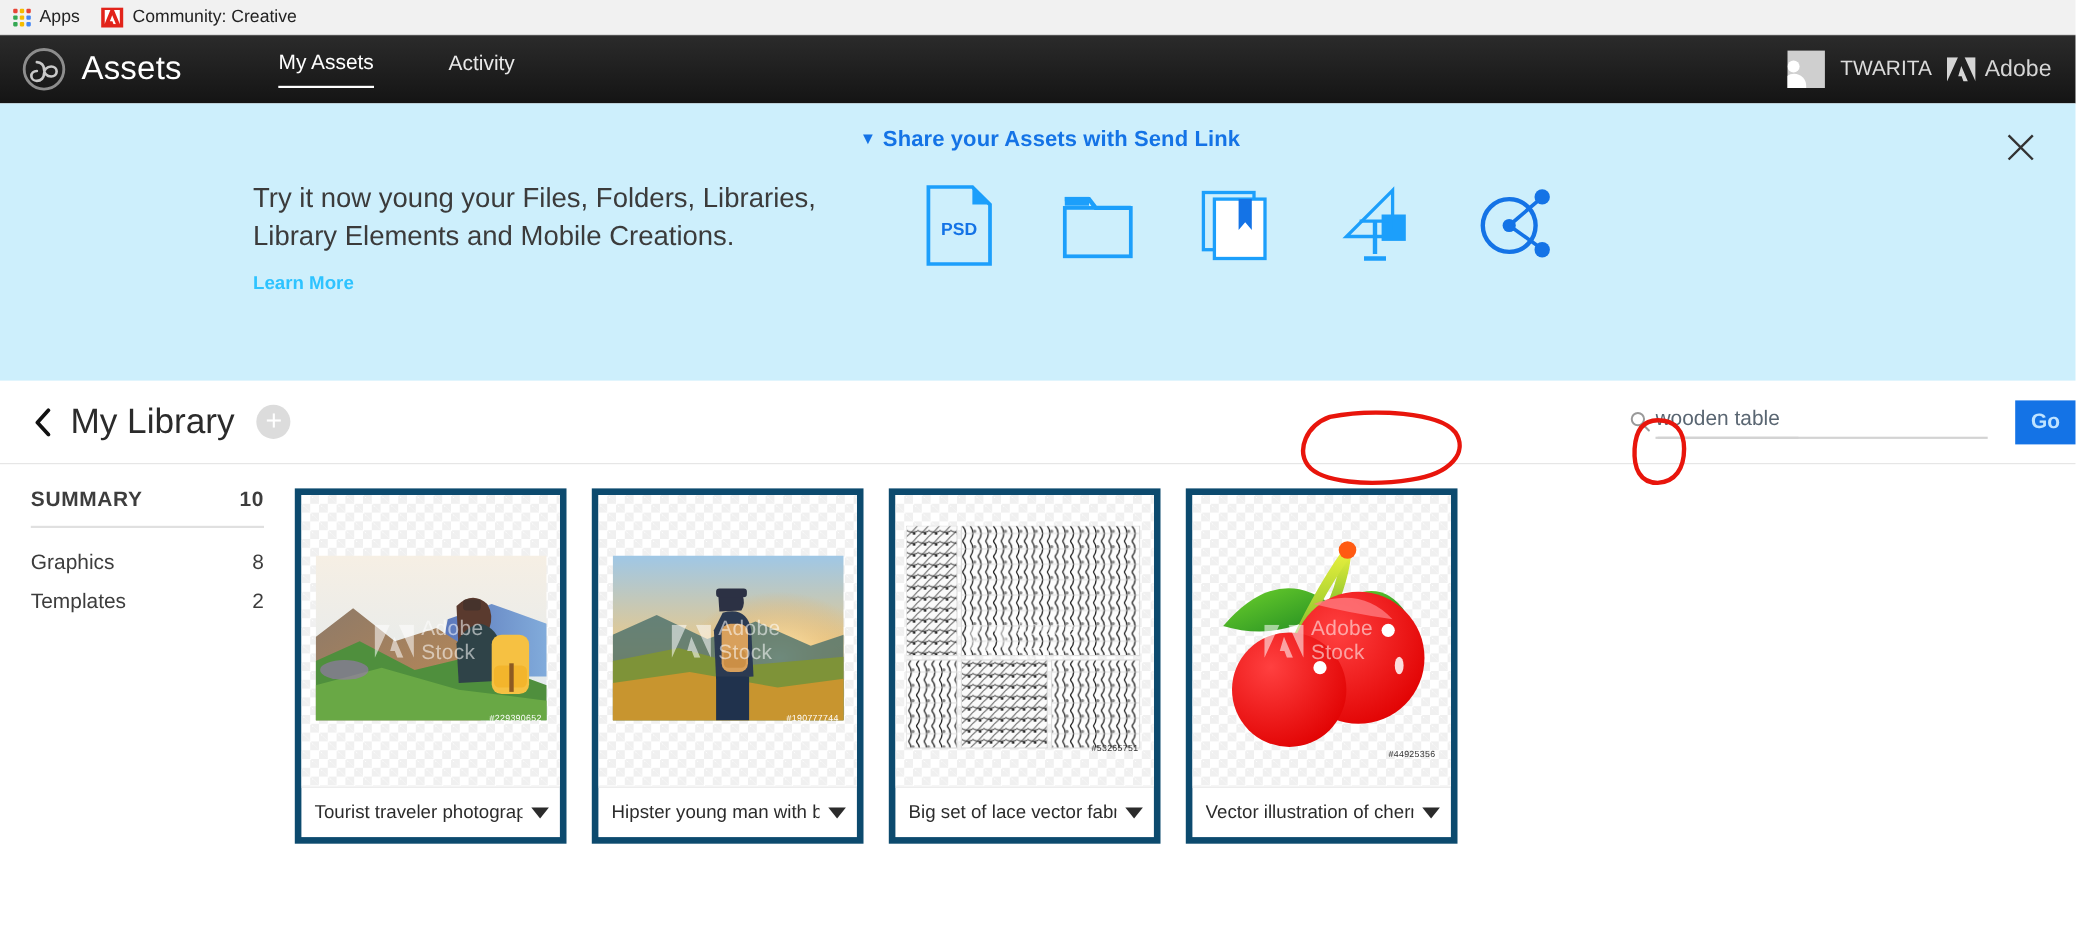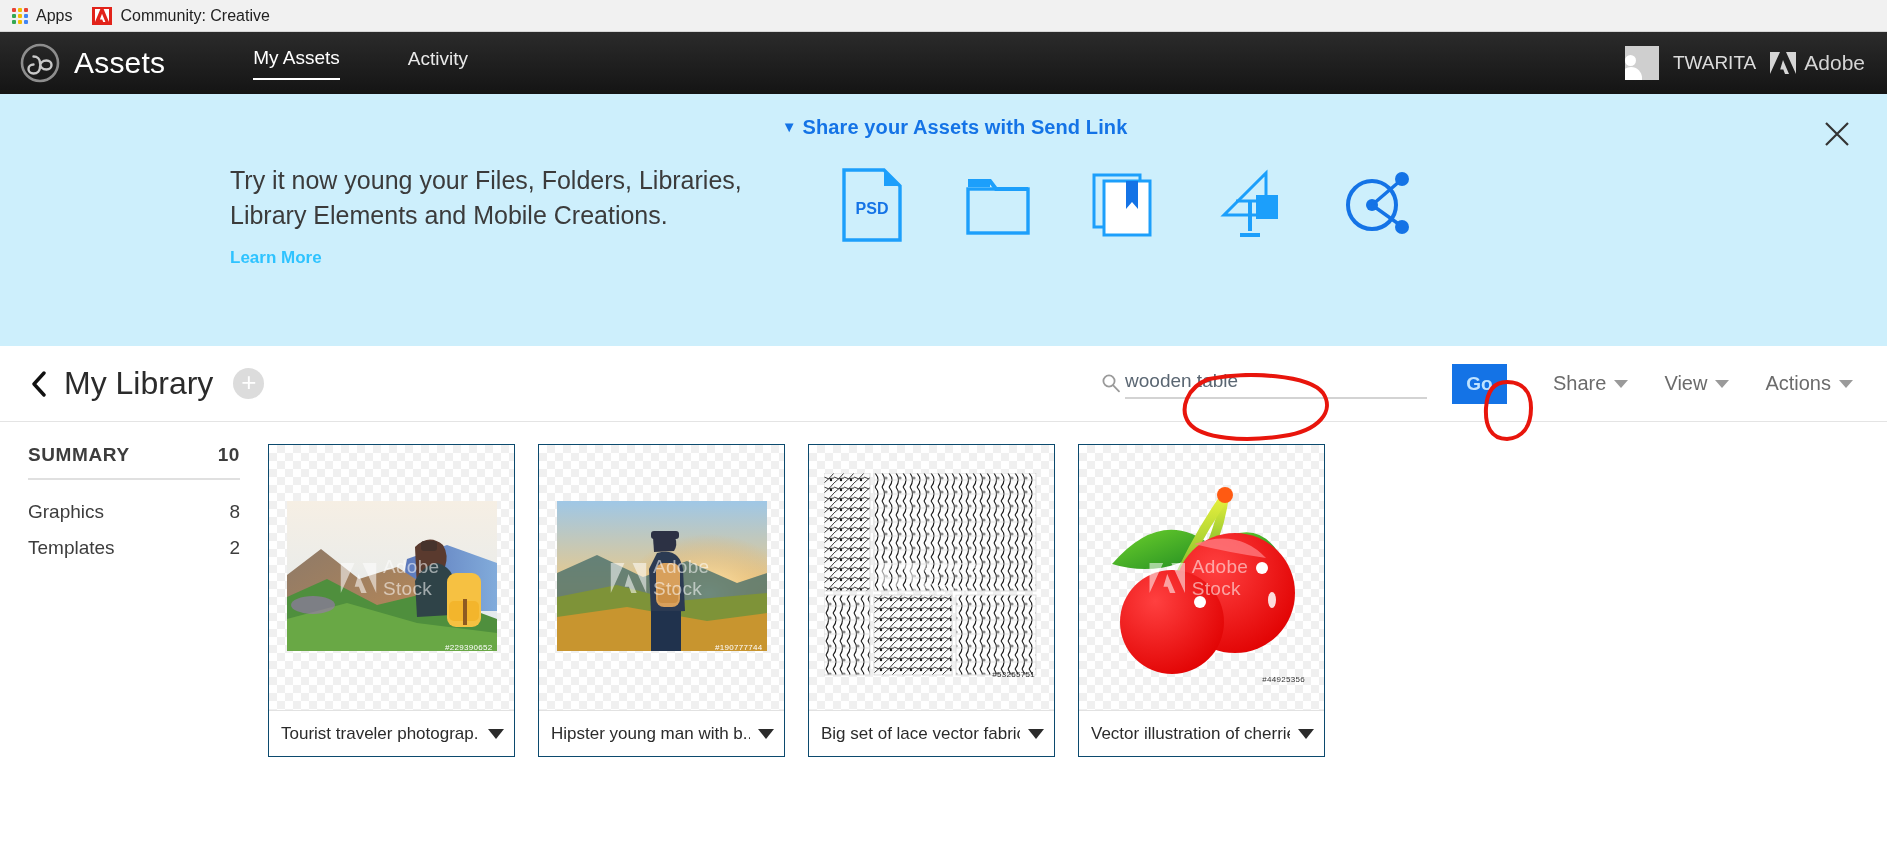--- a/index.html
+++ b/index.html
@@ -105,21 +105,21 @@
   .content{ display:flex; padding-top:22px; }
   .sidebar{ width:268px; padding-left:28px; }
   .sum-row{ display:flex; justify-content:space-between; align-items:center;
             font-size:19px; color:#3d3d3d; }
   .sum-row.head{ font-weight:bold; letter-spacing:.6px; padding-bottom:12px; }
   .sum-div{ height:2px; background:#e0e0e0; margin:0 0 14px 0; width:212px;}
   .sum-row.item{ padding:7px 0; font-weight:normal;}
   .sum-list{ width:212px; }
 
   .cards{ display:flex; gap:23px; }
-  .card{ width:247px; background:#fff; border:1px solid #0c4a6e; display:flex; flex-direction:column; }
+  .card{ width:247px; background:#fff; border:6px solid #0c4a6e; display:flex; flex-direction:column; }
   .card-thumb{ height:265px; position:relative; overflow:hidden;
                display:flex; align-items:center; justify-content:center; }
   .checker{
     position:absolute; inset:0;
     background-image:
       linear-gradient(45deg,#f0f0f0 25%,transparent 25%,transparent 75%,#f0f0f0 75%),
       linear-gradient(45deg,#f0f0f0 25%,transparent 25%,transparent 75%,#f0f0f0 75%);
     background-size:16px 16px; background-position:0 0, 8px 8px; background-color:#fff;
   }
   .thumb-inner{ position:relative; }
@@ -271,34 +271,20 @@
             <circle cx="8" cy="8" r="5.6" fill="none" stroke="#9a9a9a" stroke-width="1.8"></circle>
             <path d="M12.2 12.4 L18 18.4" stroke="#9a9a9a" stroke-width="1.8" stroke-linecap="round"></path>
           </svg>
       </span>
       <input class="search-field" id="search-input" placeholder="Search" value="wooden table" style="">
       <span class="search-underline"></span>
     </div>
     <button class="go-btn">Go</button>
   </div>
 
-  <div class="menus">
-    <span class="menu">
-      <span>Share</span>
-      <span class="caret"></span>
-    </span>
-    <span class="menu">
-      <span>View</span>
-      <span class="caret"></span>
-    </span>
-    <span class="menu">
-      <span>Actions</span>
-      <span class="caret"></span>
-    </span>
-  </div>
 </div>
 
 <div class="content">
   <aside class="sidebar">
     <div class="sum-list">
       <div class="sum-row head">
         <span>SUMMARY</span>
         <span>10</span>
       </div>
       <div class="sum-div"></div>

